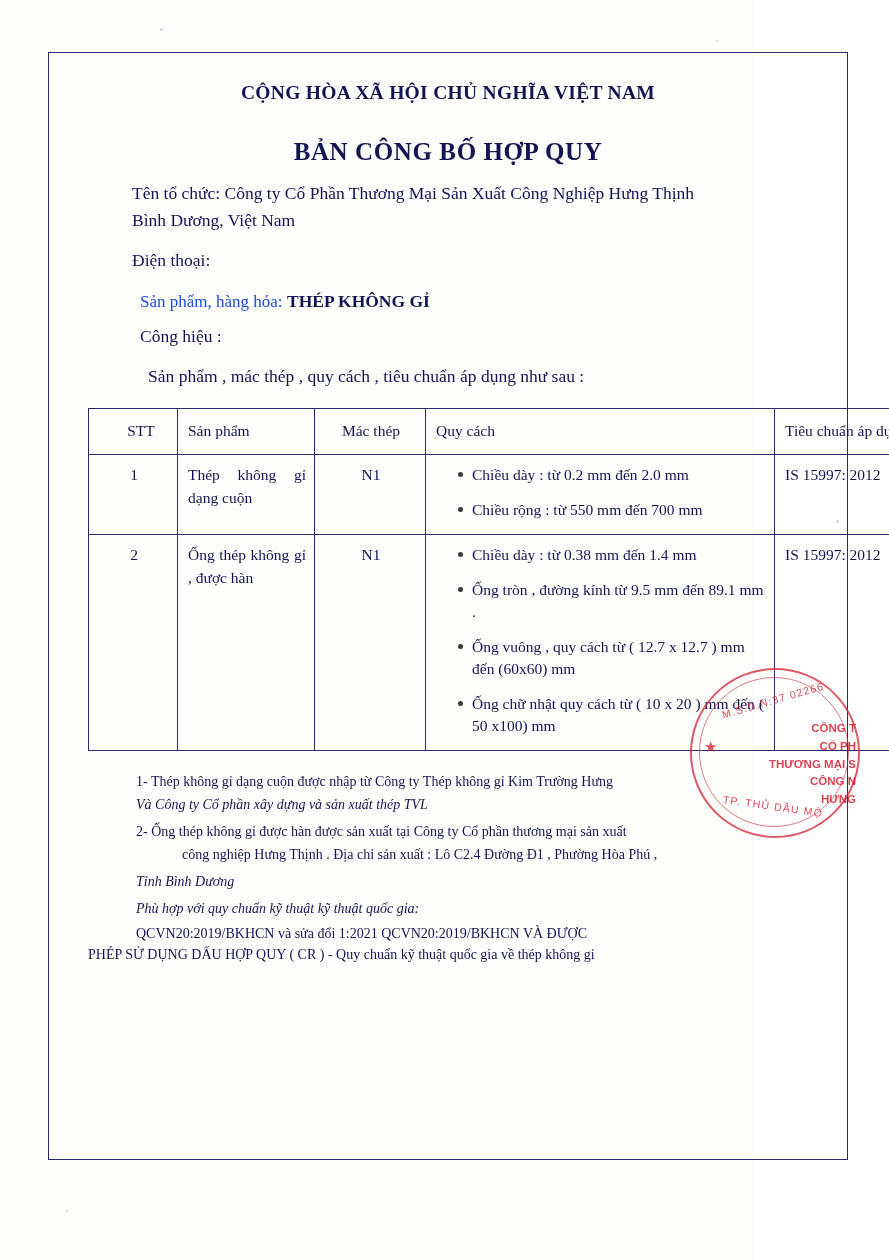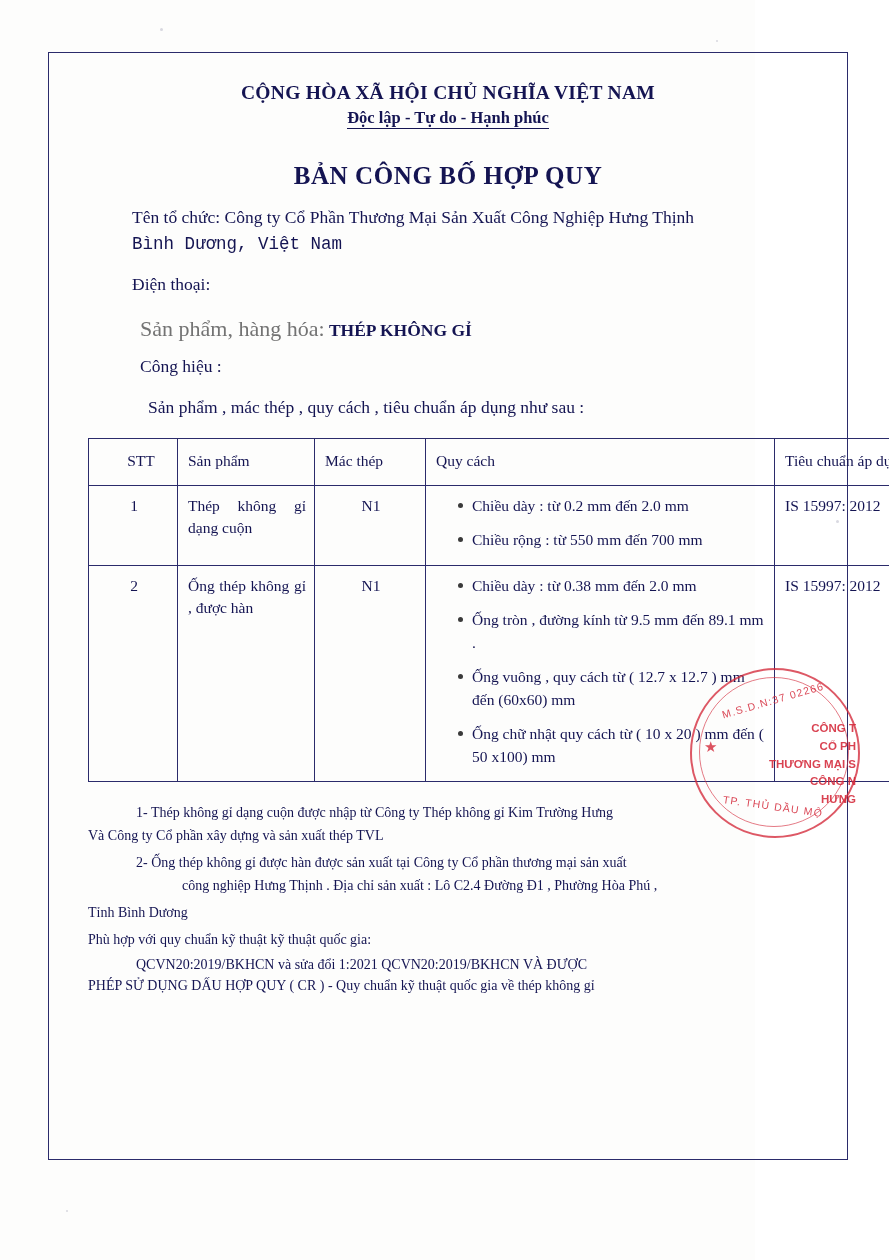--- a/index.html
+++ b/index.html
@@ -76,21 +76,21 @@
     font-size: 17.5px;
     line-height: 1.52;
     color: #141452;
     margin-top: 14px;
     text-indent: 0;
   }
   .indent-1 { margin-left: 44px; }
   .indent-2 { margin-left: 52px; }
   .indent-3 { margin-left: 60px; }
   .bold { font-weight: bold; }
-  .product-label { font-size: 22px; color: #737373; }
+  .product-label { font-size: 17px; color: #1d4ed8; }
 
   table.spec {
     width: 716px;
     margin: 18px 0 0 0;
     border-collapse: collapse;
     table-layout: fixed;
     color: #141452;
   }
   table.spec th, table.spec td {
     border: 1px solid #2b2b6b;
@@ -146,21 +146,23 @@
     text-indent: -22px;
     padding-left: 22px;
     margin-bottom: 2px;
   }
   .note-sub {
     margin-left: 48px;
     padding-left: 46px;
     text-indent: 0;
   }
   .note-plain {
+    margin-left: 48px;
     margin-top: 6px;
+    font-style: italic;
   }
   .just-block {
     margin-left: 48px;
     text-align: justify;
     text-align-last: left;
   }
   .full-block {
     margin-left: 0px;
     text-align: justify;
     text-align-last: left;
@@ -237,41 +239,40 @@
   <div class="speck" style="left:160px; top:28px; width:3px; height:3px;"></div>
   <div class="speck" style="left:716px; top:40px; width:2px; height:2px;"></div>
   <div class="speck" style="left:836px; top:520px; width:3px; height:3px;"></div>
   <div class="speck" style="left:66px; top:1210px; width:2px; height:2px;"></div>
 
   <div class="doc-frame"></div>
 
   <div class="doc-inner">
 
     <div class="nation-title">CỘNG HÒA XÃ HỘI CHỦ NGHĨA VIỆT NAM</div>
-    <div class="nation-sub"><span>Độc lập - Tự do - Hạnh phúc</span></div>
 
     <div class="main-title">BẢN CÔNG BỐ HỢP QUY</div>
 
     <div class="field-line indent-1">Tên tổ chức: Công ty Cổ Phần Thương Mại Sản Xuất Công Nghiệp Hưng Thịnh</div>
-    <div class="field-line indent-1" style="margin-top:0;font-family:Liberation Mono, monospace;">Bình Dương, Việt Nam</div>
+    <div class="field-line indent-1" style="margin-top:0;">Bình Dương, Việt Nam</div>
     <div class="field-line indent-1">Điện thoại:</div>
 
     <div class="field-line indent-2">
       <span class="product-label">Sản phẩm, hàng hóa:</span>
       <span class="bold">THÉP KHÔNG GỈ</span>
     </div>
     <div class="field-line indent-2" style="margin-top:8px;">Công hiệu :</div>
     <div class="field-line indent-3">Sản phẩm , mác thép , quy cách , tiêu chuẩn áp dụng như sau :</div>
 
     <table class="spec">
       <thead>
         <tr>
           <th class="col-stt" style="text-align:center;padding-left:24px;">STT</th>
           <th class="col-sp">Sản phẩm</th>
-          <th class="col-mac" style="text-align:left;">Mác thép</th>
+          <th class="col-mac" style="text-align:center;">Mác thép</th>
           <th class="col-qc">Quy cách</th>
           <th class="col-tc">Tiêu chuẩn áp dụng</th>
         </tr>
       </thead>
       <tbody>
         <tr>
           <td class="col-stt center">1</td>
           <td class="col-sp justify">Thép không gỉ dạng cuộn</td>
           <td class="col-mac center">N1</td>
           <td class="col-qc">
@@ -281,21 +282,21 @@
             </ul>
           </td>
           <td class="col-tc">IS 15997: 2012</td>
         </tr>
         <tr>
           <td class="col-stt center">2</td>
           <td class="col-sp justify">Ống thép không gỉ , được hàn</td>
           <td class="col-mac center">N1</td>
           <td class="col-qc">
             <ul class="qc">
-              <li>Chiều dày : từ 0.38 mm đến 2.0 mm</li>
+              <li>Chiều dày : từ 0.38 mm đến 1.4 mm</li>
               <li>Ống tròn , đường kính từ 9.5 mm đến 89.1 mm .</li>
               <li>Ống vuông , quy cách từ ( 12.7 x 12.7 ) mm đến (60x60) mm</li>
               <li>Ống chữ nhật quy cách từ ( 10 x 20 ) mm đến ( 50 x100) mm</li>
             </ul>
           </td>
           <td class="col-tc">IS 15997: 2012</td>
         </tr>
       </tbody>
     </table>
 

